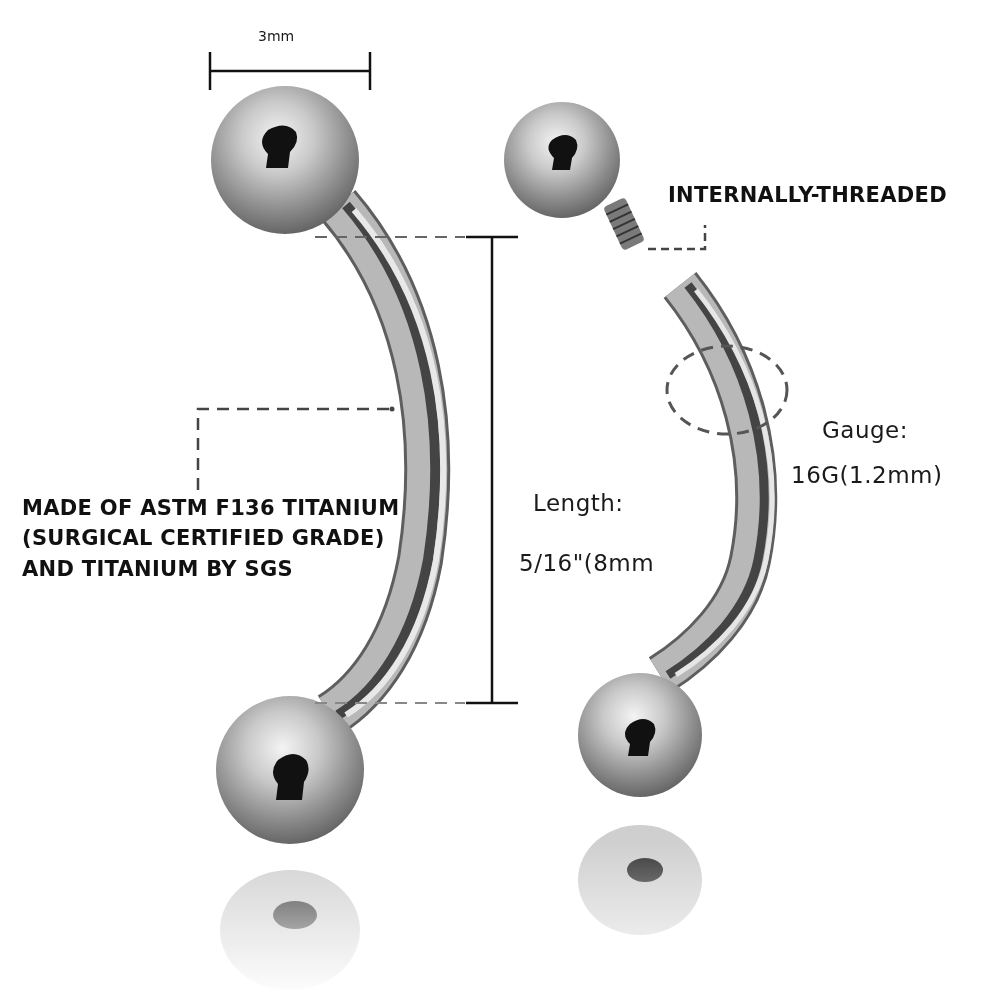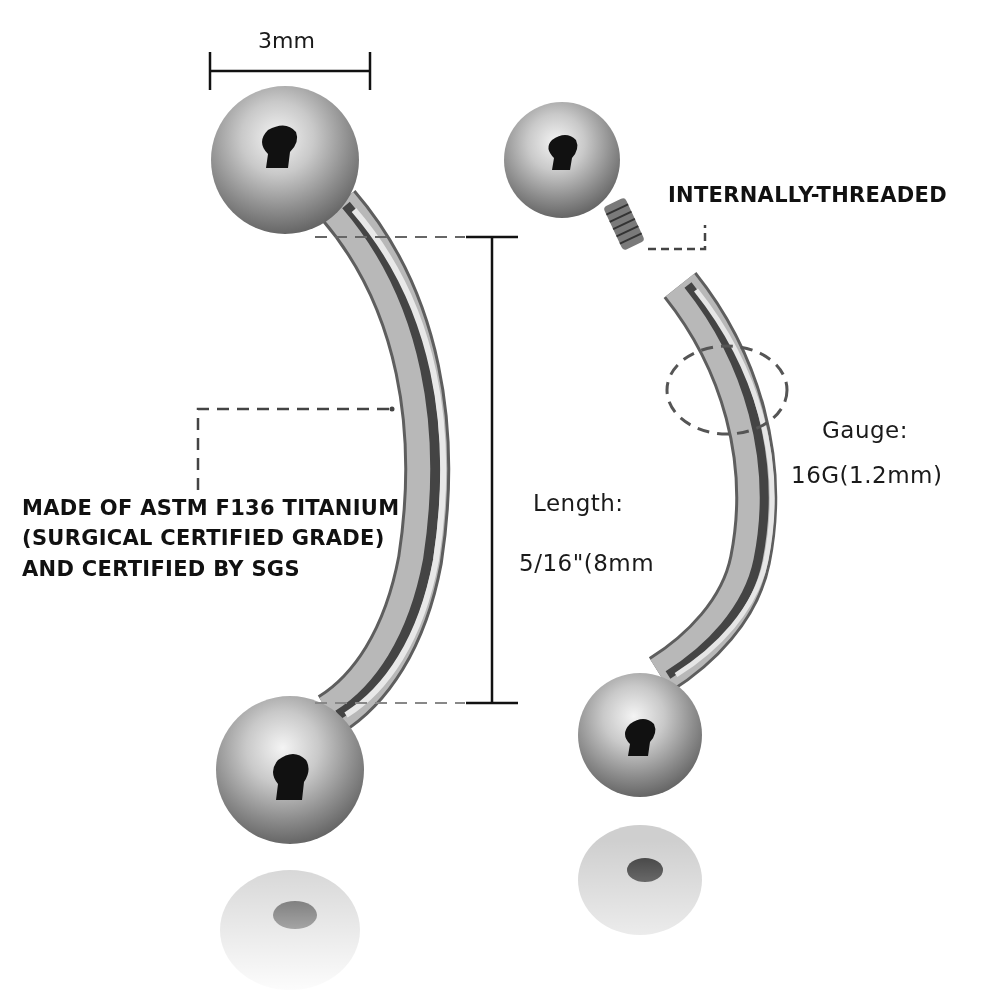--- a/index.html
+++ b/index.html
@@ -1,19 +1,19 @@
 <!DOCTYPE html>
 <html><head>
 <meta charset="utf-8">
 <style>
   html, body { margin:0; padding:0; background:#ffffff; }
   body { width:1000px; height:1000px; position:relative; overflow:hidden; font-family:"DejaVu Sans", sans-serif; }
   #art { position:absolute; left:0; top:0; width:1000px; height:1000px; }
   .lbl { position:absolute; color:#111; white-space:nowrap; }
-  .dim-label { font-size:22px; color:#1a1a1a; }
+  .dim-label { font-size:14px; color:#1a1a1a; }
   .bold-label { font-weight:bold; font-size:21px; letter-spacing:0.3px; color:#111; }
   .spec-label { font-size:23px; color:#1a1a1a; letter-spacing:0.5px; }
 </style>
 </head>
 <body>
 
 <svg id="art" viewBox="0 0 1000 1000" xmlns="http://www.w3.org/2000/svg">
   <defs>
     <radialGradient id="ballGrad" cx="0.45" cy="0.35" r="0.7">
       <stop offset="0" stop-color="#f4f4f4"></stop>
@@ -104,19 +104,19 @@
 
   <ellipse cx="727" cy="390" rx="60" ry="44" fill="none" stroke="#555" stroke-width="3" stroke-dasharray="12 8"></ellipse>
 </svg>
 
 <div class="lbl dim-label" style="left:258px; top:28px;">3mm</div>
 
 <div class="lbl bold-label" style="left:668px; top:183px;">INTERNALLY-THREADED</div>
 
 <div class="lbl bold-label" style="left:22px; top:496px;">MADE OF ASTM F136 TITANIUM</div>
 <div class="lbl bold-label" style="left:22px; top:526px;">(SURGICAL CERTIFIED GRADE)</div>
-<div class="lbl bold-label" style="left:22px; top:557px;">AND CERTIFIED BY SGS</div>
+<div class="lbl bold-label" style="left:22px; top:557px;">AND TITANIUM BY SGS</div>
 
 <div class="lbl spec-label" style="left:533px; top:490px;">Length:</div>
 <div class="lbl spec-label" style="left:519px; top:550px;">5/16"(8mm</div>
 
 <div class="lbl spec-label" style="left:822px; top:417px;">Gauge:</div>
 <div class="lbl spec-label" style="left:791px; top:462px;">16G(1.2mm)</div>
 
 </body></html>

